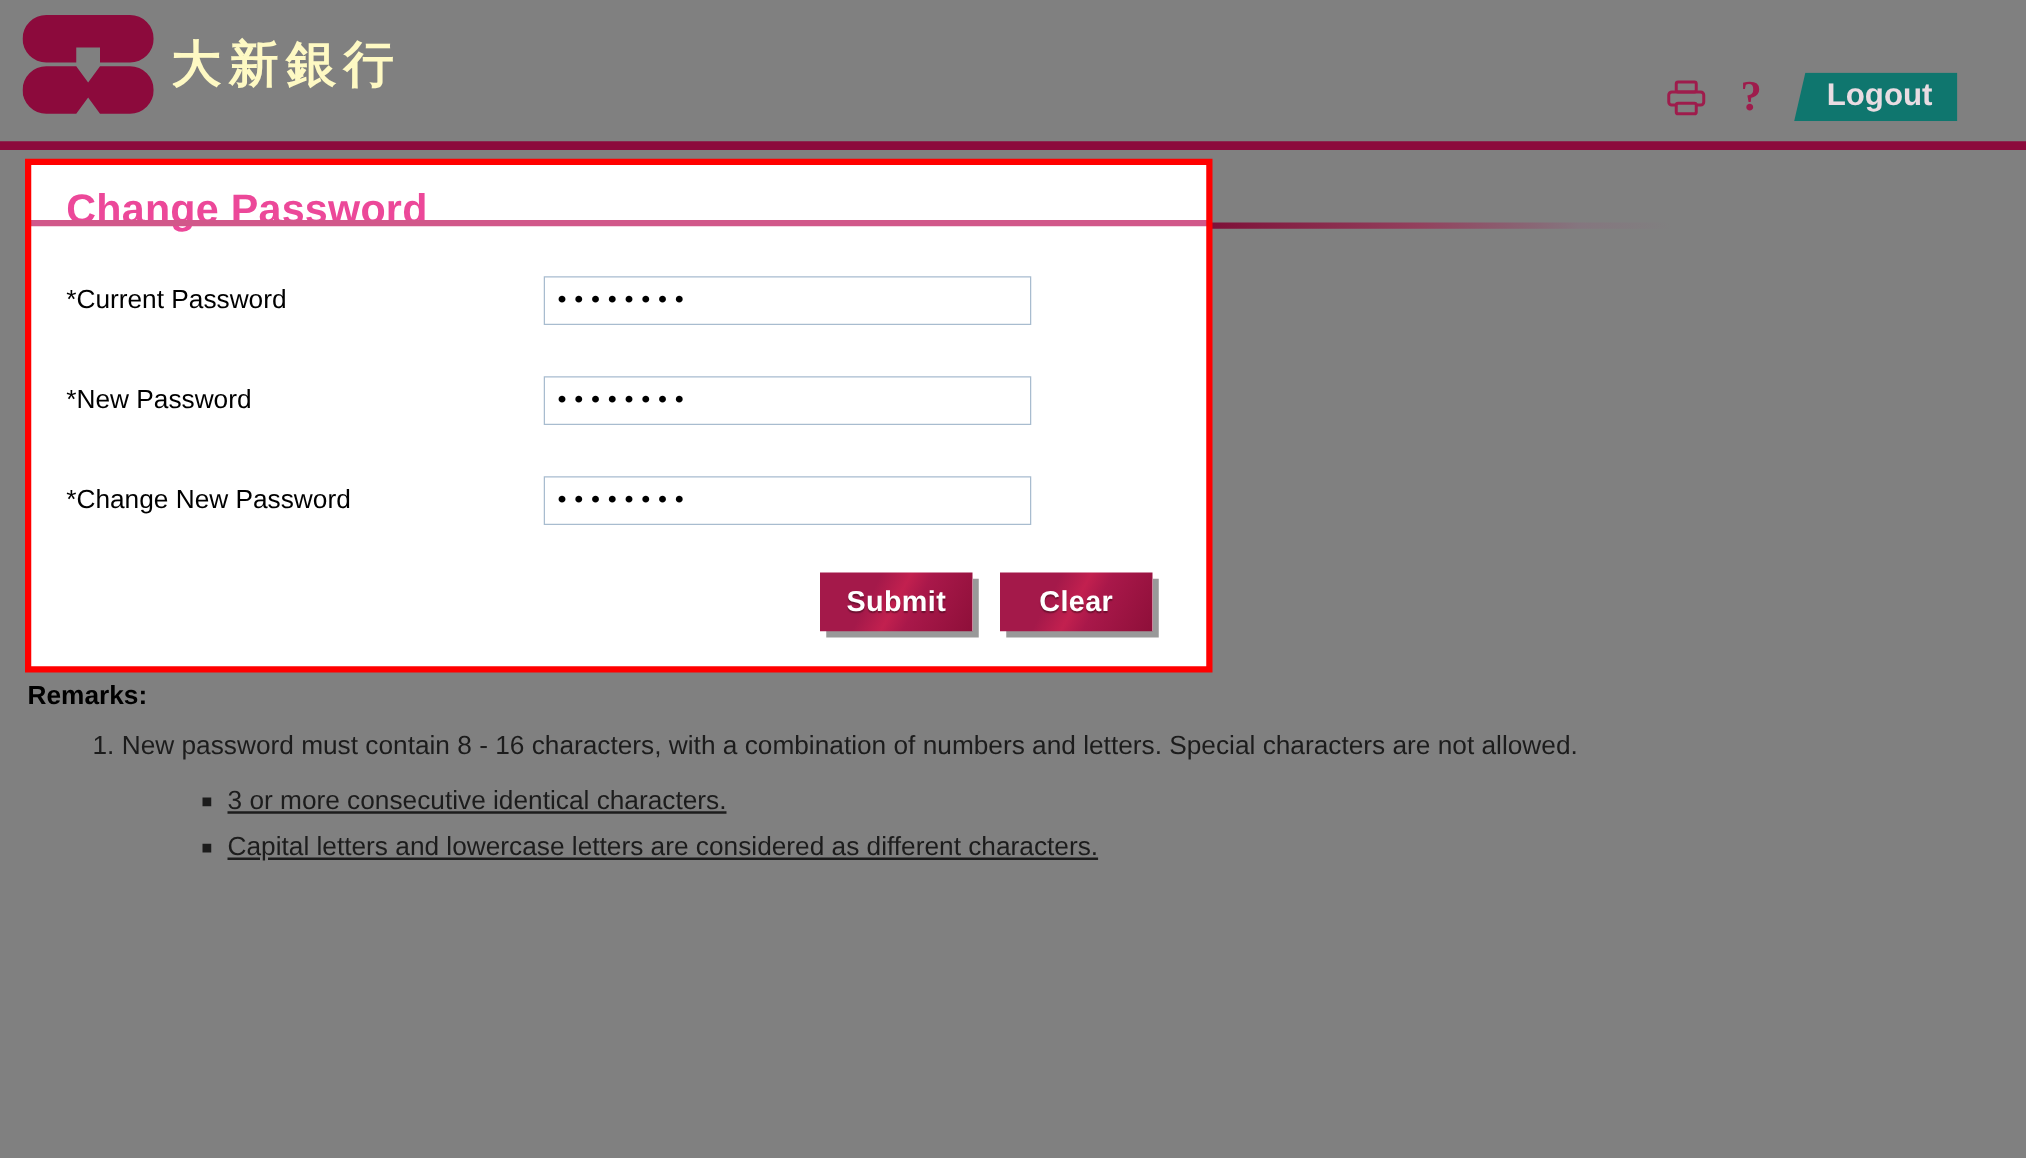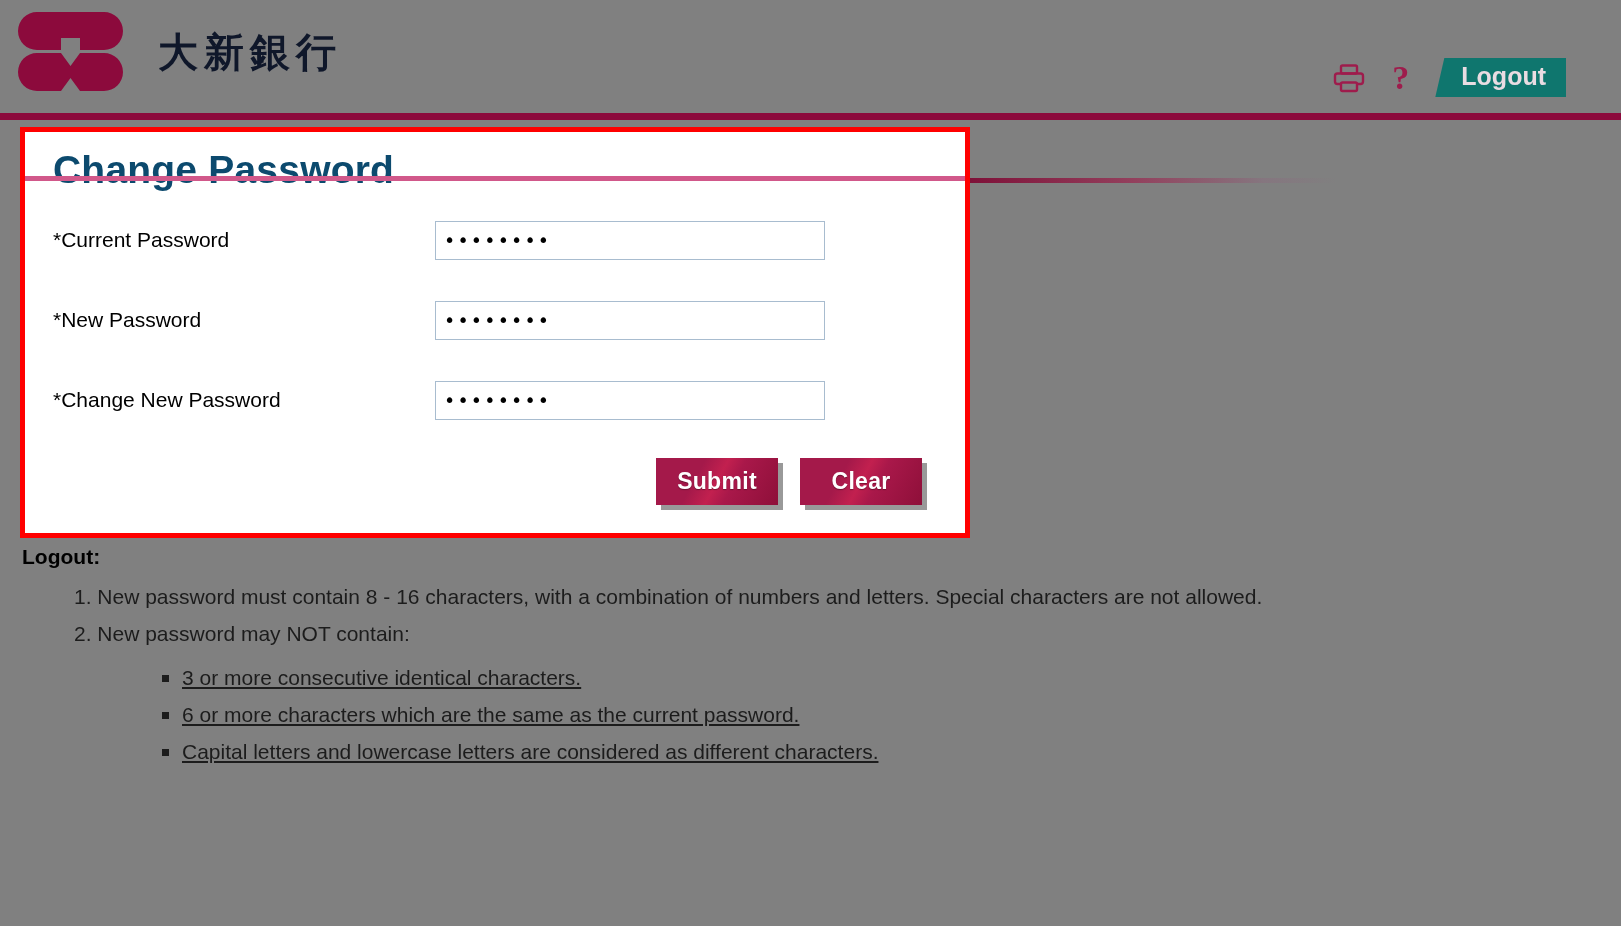--- a/index.html
+++ b/index.html
@@ -39,24 +39,23 @@
   .logo-wordmark {
     display: flex;
     flex-direction: column;
     justify-content: center;
     margin-top: 2px;
   }
   .logo-cn {
     font-size: 40px;
     font-weight: 700;
     letter-spacing: 6px;
-    color: #0f172a;
+    color: #fef9c3;
     line-height: 1.05;
     font-family: "DejaVu Sans", sans-serif;
-    margin-left: 21px;
   }
   .logo-en {
     font-size: 27px;
     font-weight: 700;
     letter-spacing: 0.2px;
     color: #1f1f1f;
     line-height: 1.1;
     margin-top: 1px;
   }
 
@@ -119,23 +118,23 @@
     top: 130px;
     width: 944px;
     height: 405px;
     background: #FFFFFF;
     z-index: 10;
   }
   .card-title {
     position: absolute;
     left: 30px;
     top: 18px;
-    font-size: 39px;
-    font-weight: 700;
-    color: #0c4a6e;
+    font-size: 33px;
+    font-weight: 700;
+    color: #ec4899;
     letter-spacing: 0.2px;
   }
   .card-underline {
     position: absolute;
     left: 23px;
     top: 176px;
     width: 944px;
     height: 5px;
     background: #D1588A;
     z-index: 11;
@@ -323,25 +322,23 @@
     <button class="action-btn">Submit</button>
     <button class="action-btn">Clear</button>
   </div>
 </div>
 
 <div class="card-underline"></div>
 
 <div class="annotation-box"></div>
 
 <div class="remarks">
-  <div class="remarks-title">Logout:</div>
+  <div class="remarks-title">Remarks:</div>
   <ul class="numbered">
     <li>1. New password must contain 8 - 16 characters, with a combination of numbers and letters. Special characters are not allowed.</li>
     <li>
-      <span>2. New password may NOT contain:</span>
       <ul class="sub-bullets">
         <li>3 or more consecutive identical characters.</li>
-        <li>6 or more characters which are the same as the current password.</li>
         <li>Capital letters and lowercase letters are considered as different characters.</li>
       </ul>
     </li>
   </ul>
 </div>
 
 </body></html>

